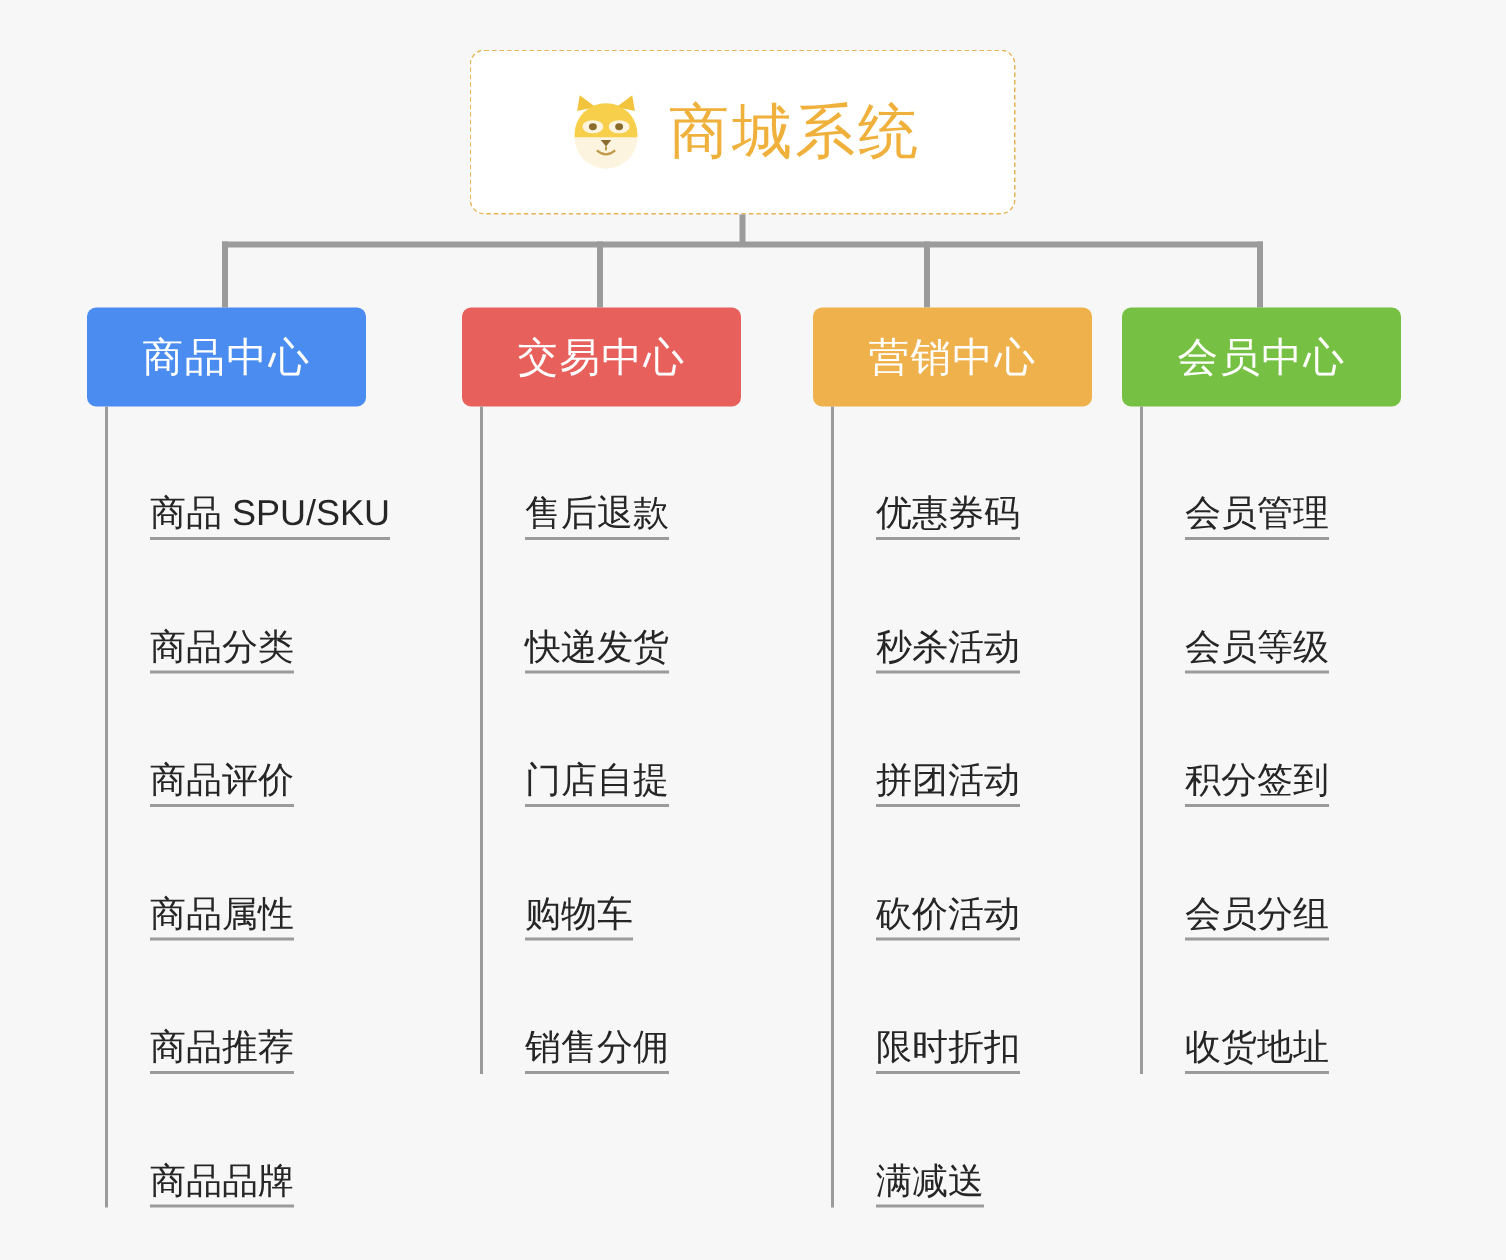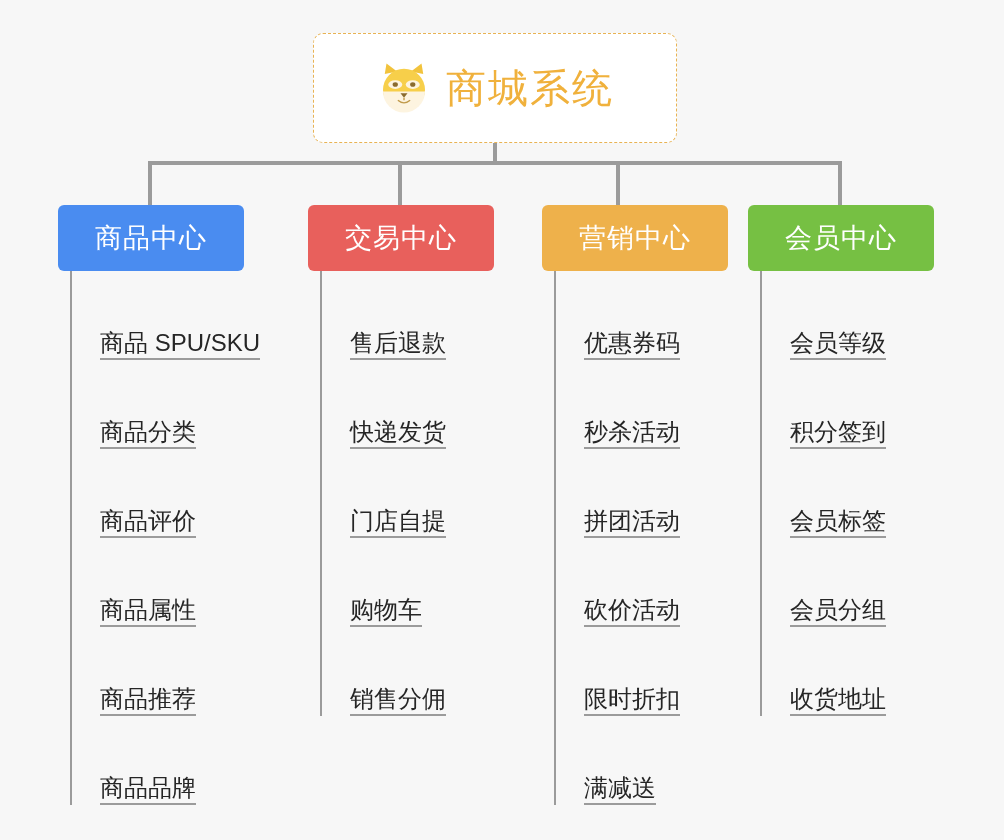--- a/index.html
+++ b/index.html
@@ -261,29 +261,29 @@
     </ul>
   </div>
 
   <div class="column c3">
     <div class="branch-header" style="background: rgb(118, 192, 67);">
       <span>会员中心</span>
     </div>
     <ul class="leaf-list">
       <span class="leaf-spine" style="background: rgb(155, 155, 155);"></span>
       <li class="leaf-item">
+        <span class="leaf-label">会员管理<span class="leaf-rule" style="background: rgb(155, 155, 155);"></span></span>
+      </li>
+      <li class="leaf-item">
         <span class="leaf-label">会员等级<span class="leaf-rule" style="background: rgb(155, 155, 155);"></span></span>
       </li>
       <li class="leaf-item">
         <span class="leaf-label">积分签到<span class="leaf-rule" style="background: rgb(155, 155, 155);"></span></span>
       </li>
       <li class="leaf-item">
-        <span class="leaf-label">会员标签<span class="leaf-rule" style="background: rgb(155, 155, 155);"></span></span>
-      </li>
-      <li class="leaf-item">
         <span class="leaf-label">会员分组<span class="leaf-rule" style="background: rgb(155, 155, 155);"></span></span>
       </li>
       <li class="leaf-item">
         <span class="leaf-label">收货地址<span class="leaf-rule" style="background: rgb(155, 155, 155);"></span></span>
       </li>
     </ul>
   </div>
 
 </div>
 

